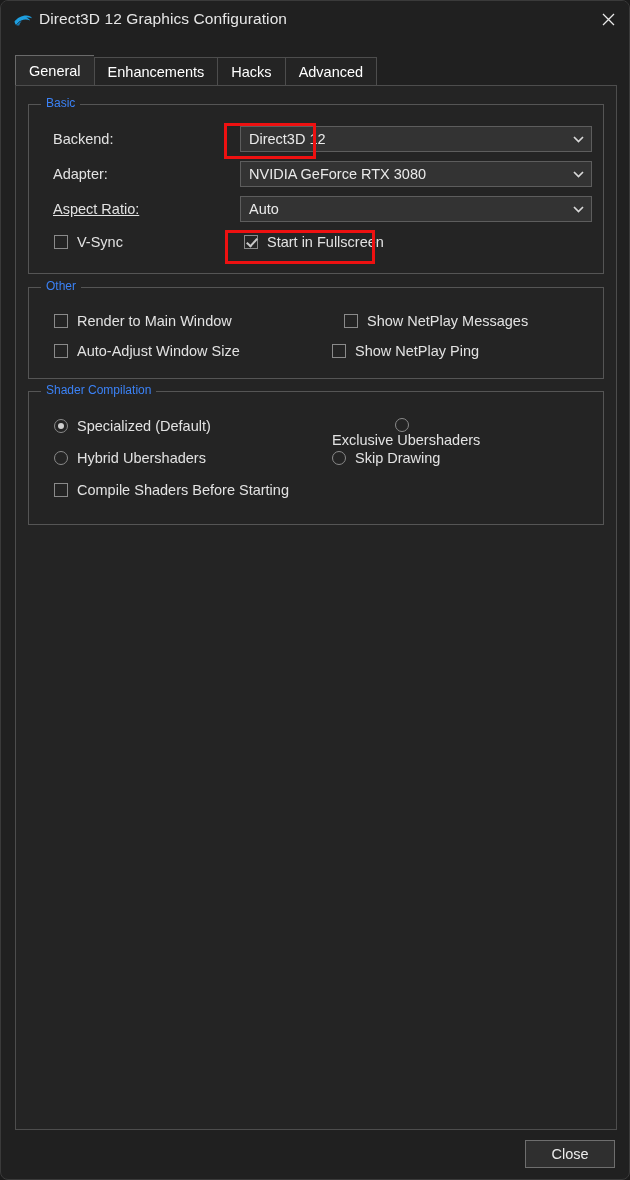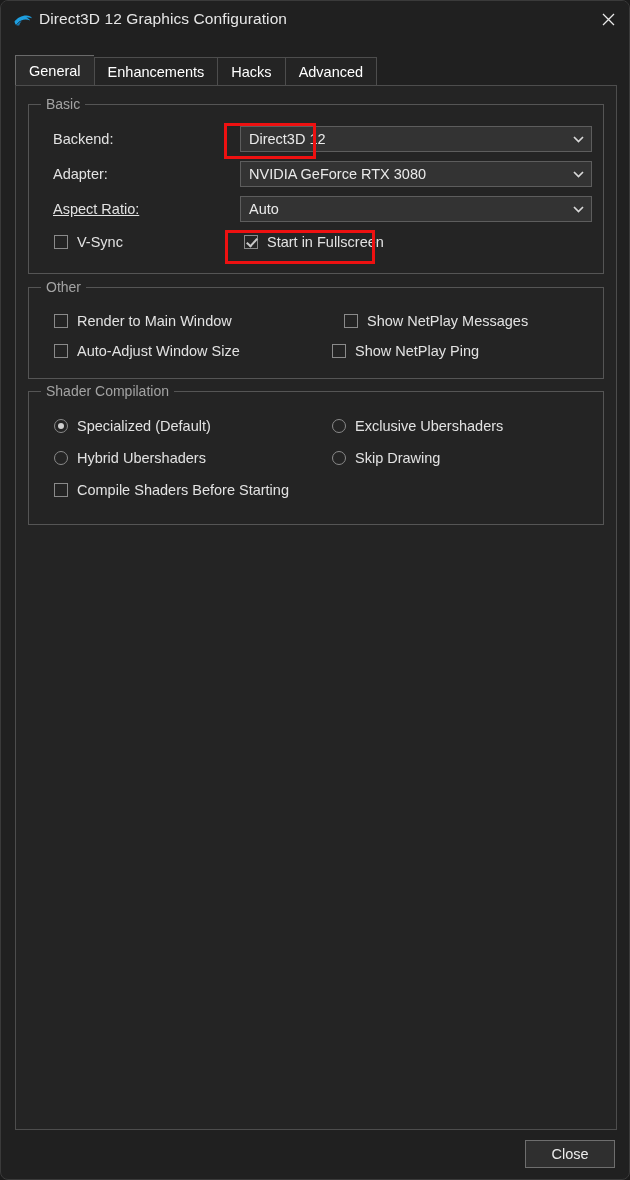--- a/index.html
+++ b/index.html
@@ -114,22 +114,22 @@
   .group {
     position: absolute;
     box-sizing: border-box;
     border: 1px solid #555555;
   }
   .group-title {
     position: absolute;
     top: -9px; left: 12px;
     padding: 0 5px;
     background: #242424;
-    font-size: 14px;
-    color: #a3a3a3;
+    font-size: 12px;
+    color: #3b82f6;
     white-space: nowrap;
   }
 
   #group-basic  { left: 12px; top: 18px;  width: 576px; height: 170px; }
   #group-other  { left: 12px; top: 201px; width: 576px; height: 92px;  }
   #group-shader { left: 12px; top: 305px; width: 576px; height: 134px; }
 
   
   .row-label {
     position: absolute;
@@ -361,21 +361,21 @@
       <span class="group-title">Shader Compilation</span>
 
       <div class="rdrow" style="left:25px; top:26px;">
         <span class="radio selected"></span>
         <span class="lbl">Specialized (Default)</span>
       </div>
       <div class="rdrow" style="left:25px; top:58px;">
         <span class="radio"></span>
         <span class="lbl">Hybrid Ubershaders</span>
       </div>
-      <div class="rdrow" style="left:303px; top:26px;">
+      <div class="rdrow" style="left:303px; top:26px;flex-direction:column;">
         <span class="radio"></span>
         <span class="lbl">Exclusive Ubershaders</span>
       </div>
       <div class="rdrow" style="left:303px; top:58px;">
         <span class="radio"></span>
         <span class="lbl">Skip Drawing</span>
       </div>
       <div class="cbrow" style="left:25px; top:90px;">
         <span class="cbox"></span>
         <span class="lbl">Compile Shaders Before Starting</span>

